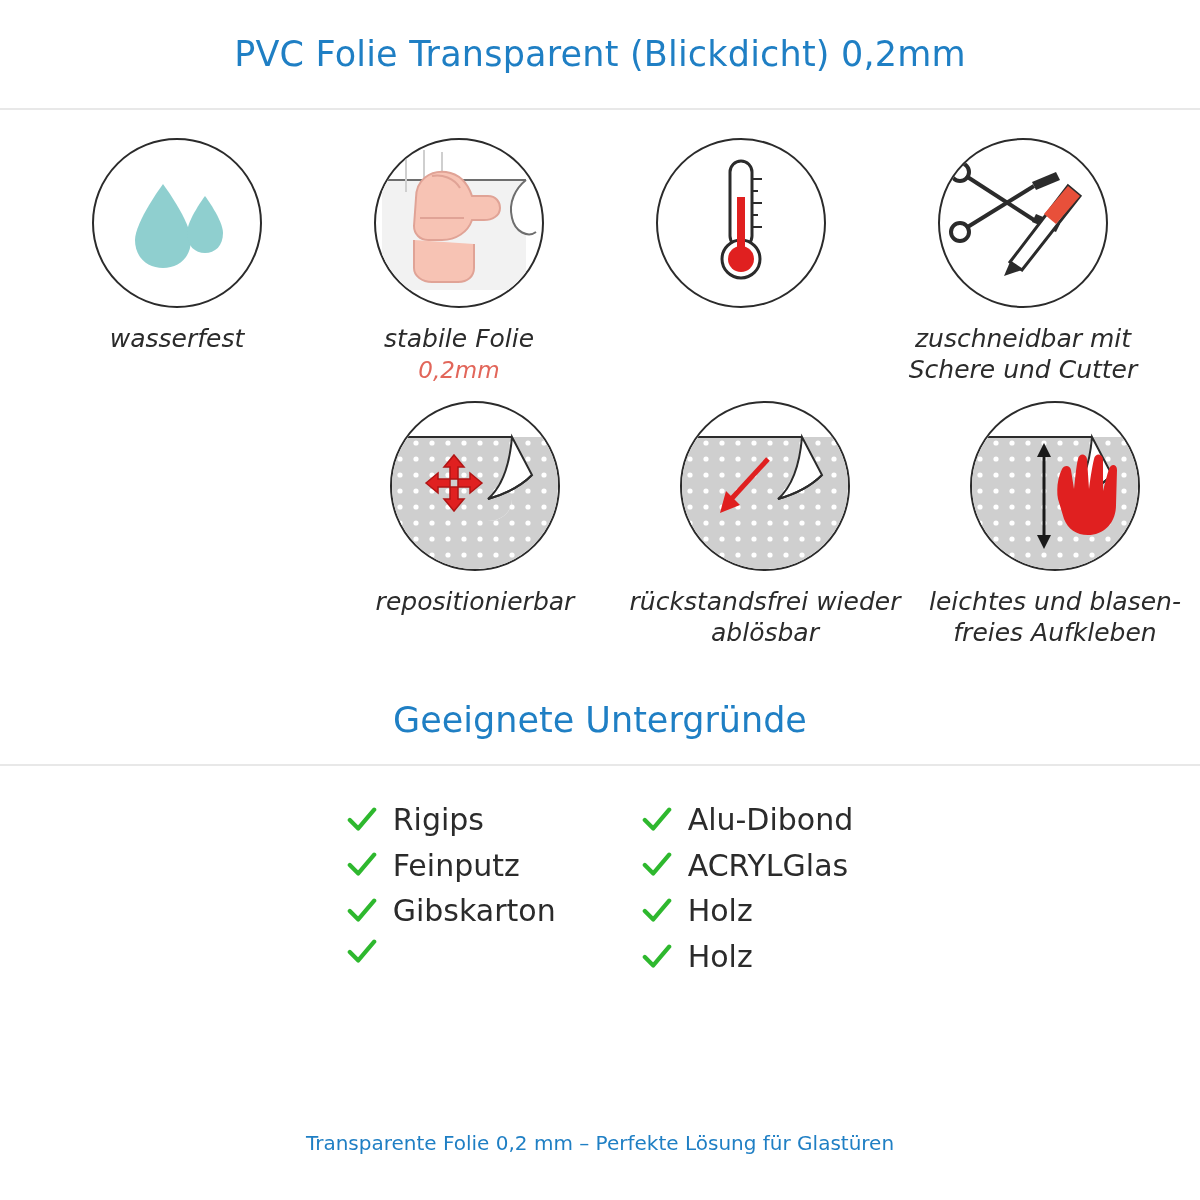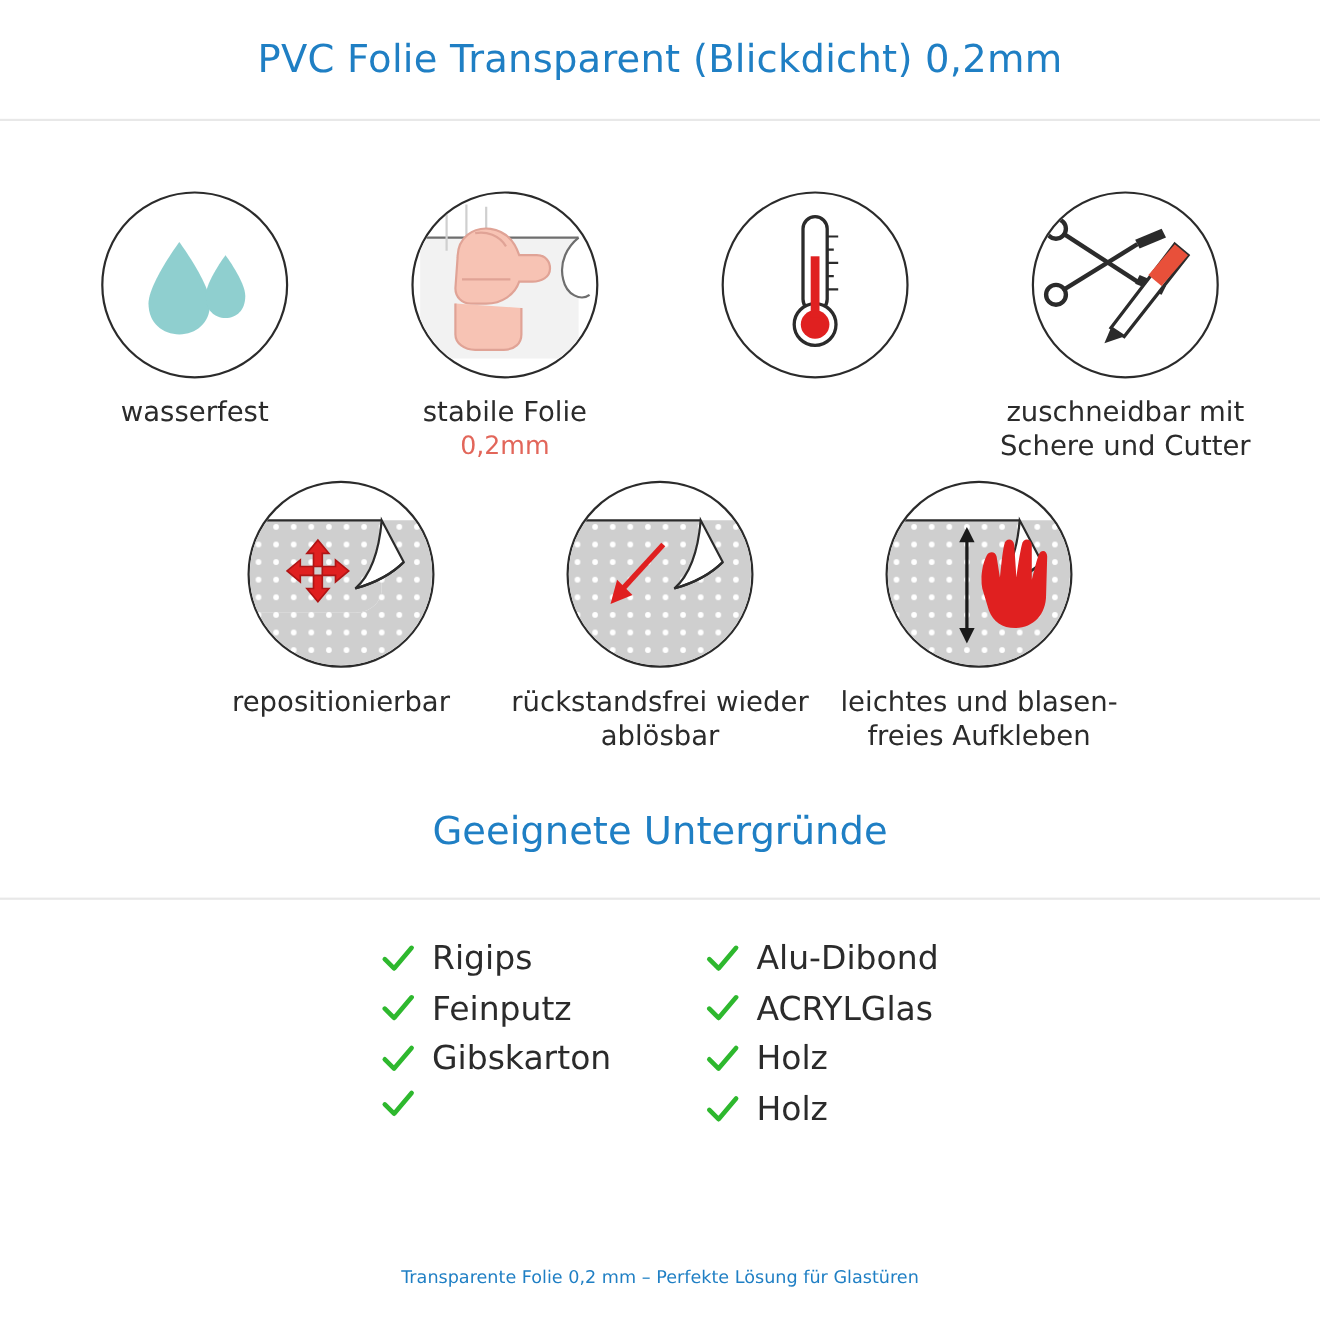--- a/index.html
+++ b/index.html
@@ -28,29 +28,30 @@
   .header-title {
     font-size: 35px;
     color: #1f7fc4;
     font-weight: 400;
     letter-spacing: 0.2px;
     text-align: center;
   }
 
   
   .features {
-    padding-top: 64px;
+    padding-top: 28px;
+    font-style: italic;
   }
   .row {
     display: flex;
     justify-content: center;
     align-items: flex-start;
   }
   .row-1 .feature { width: 282px; }
-  .row-2 { margin-top: 16px; }
+  .row-2 { margin-top: 16px; justify-content: flex-end; }
   .row-2 .feature { width: 290px; }
 
   .feature {
     display: flex;
     flex-direction: column;
     align-items: center;
     text-align: center;
   }
   .circle {
     width: 170px;
@@ -76,21 +77,21 @@
   .sub-caption {
     font-size: 23px;
     color: #e2665a;
     margin-top: 2px;
   }
 
   
   .section-title-wrap {
     margin-top: 52px;
     text-align: center;
-    padding-bottom: 40px;
+    padding-bottom: 24px;
     border-bottom: 2px solid #e8e8e8;
   }
   .section-title {
     font-size: 35px;
     color: #1f7fc4;
     font-weight: 400;
   }
 
   
   .substrates {
@@ -114,23 +115,23 @@
     height: 30px;
     flex: 0 0 30px;
     display: block;
   }
 
   
   .footer {
     position: absolute;
     left: 0;
     right: 0;
-    bottom: 30px;
-    text-align: center;
-    font-size: 16px;
+    bottom: 45px;
+    text-align: center;
+    font-size: 20px;
     color: #1f7fc4;
   }
 </style>
 </head>
 <body>
 
 <div class="header">
   <div class="header-title">PVC Folie Transparent (Blickdicht) 0,2mm</div>
 </div>
 

